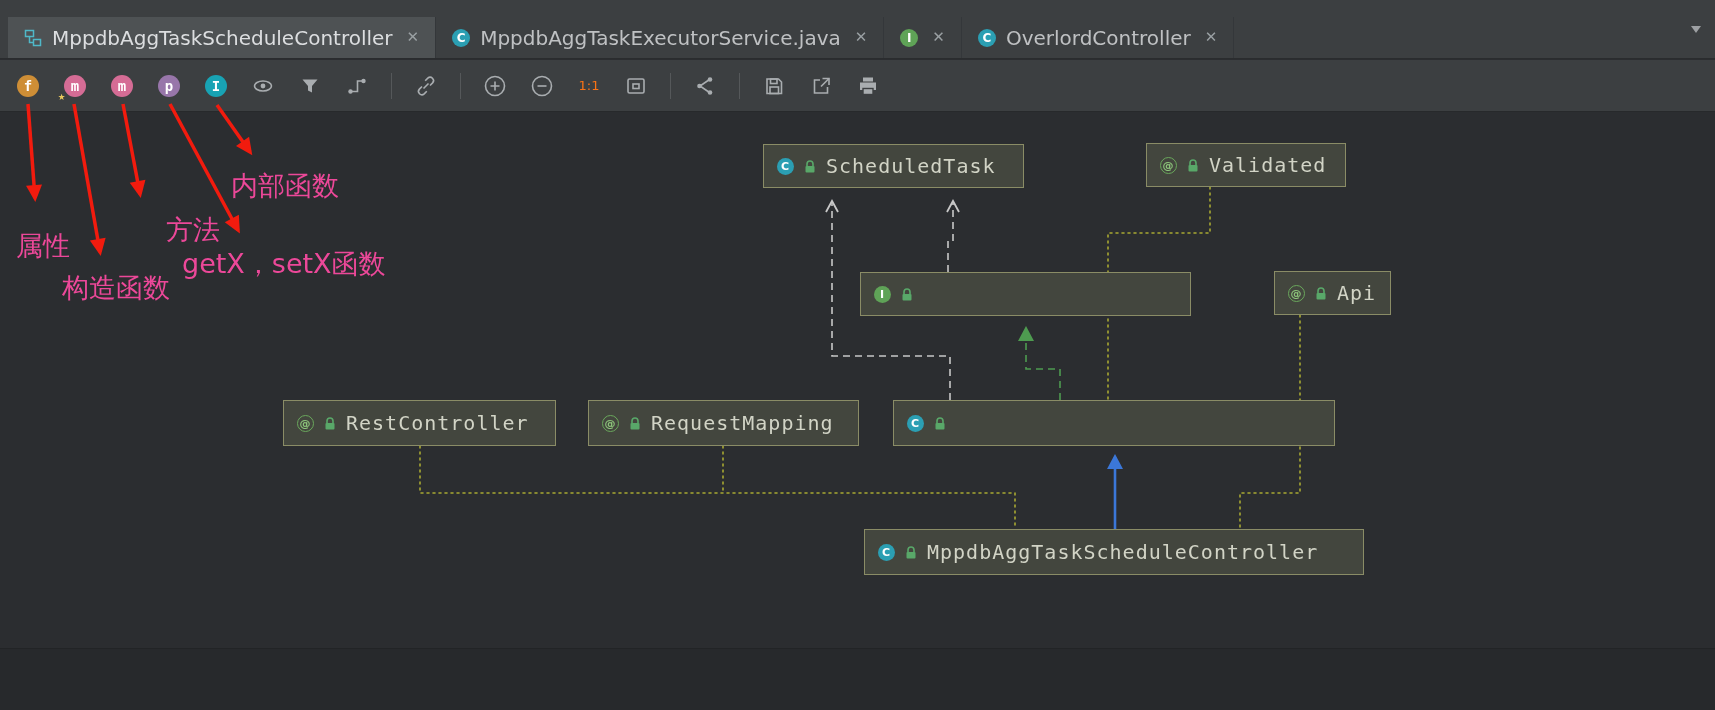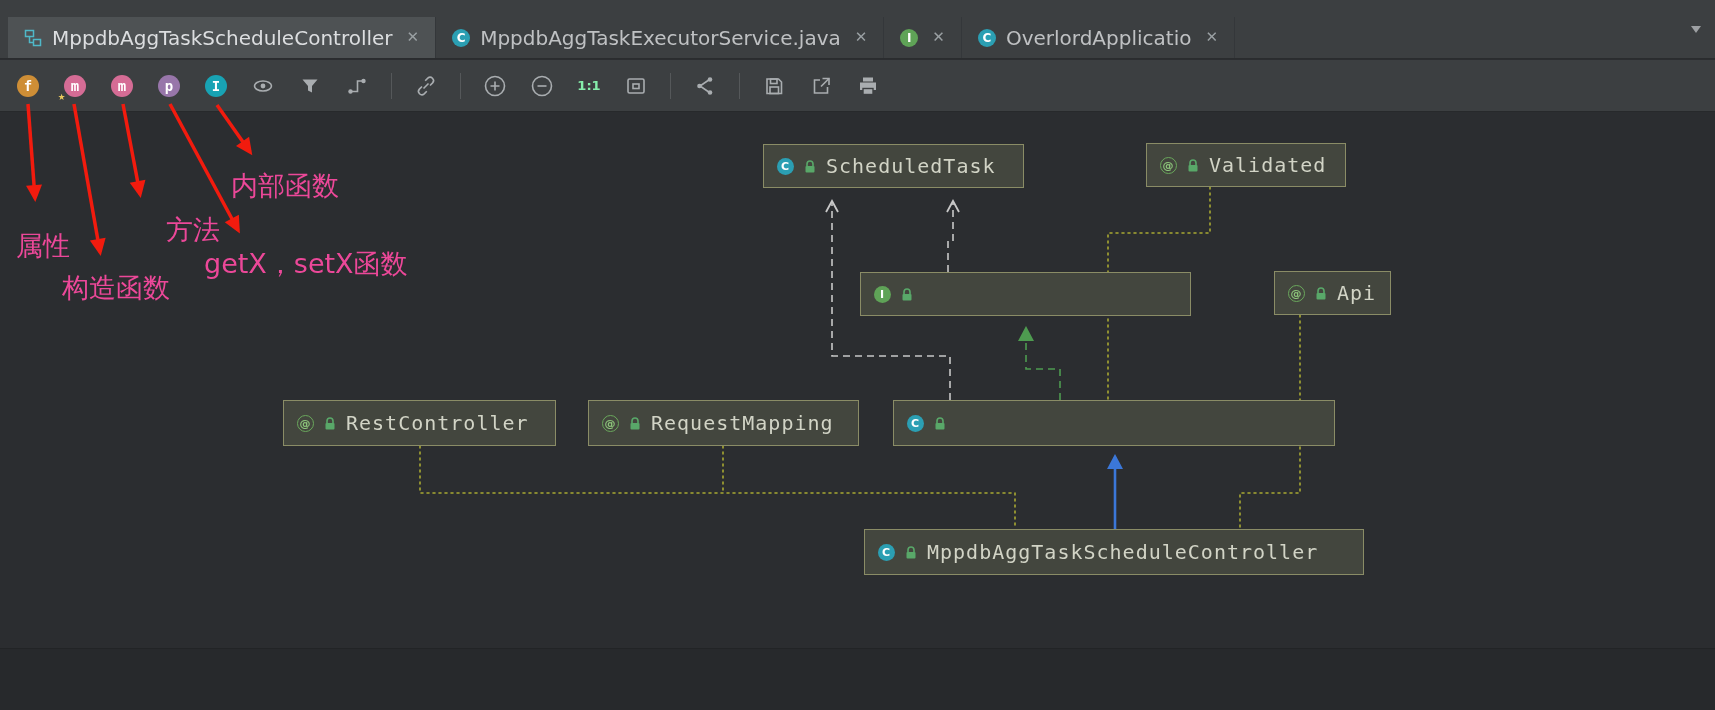--- a/index.html
+++ b/index.html
@@ -48,21 +48,21 @@
     color:#FFF;font-size:14px;font-weight:bold;
     font-family:"DejaVu Sans Mono",monospace;
   }
   .circ.cf{background:#CE8E36;}
   .circ.cm{background:#D56C95;}
   .circ.cp{background:#9876AA;}
   .circ.ci{background:#18A3B4;}
   .star{position:absolute;left:-6px;bottom:-6px;color:#E8C95C;font-size:12px;}
   .sep{width:1px;height:26px;background:#55585A;margin:0 4px;flex:0 0 auto;}
   .lineicon{stroke:#A9ADB0;fill:none;stroke-width:1.6;}
-  .one2one{color:#86efac;font-size:13px;font-weight:bold;font-family:"DejaVu Sans",sans-serif;}
+  .one2one{color:#f97316;font-size:13px;font-weight:normal;font-family:"DejaVu Sans",sans-serif;}
   
   .diagram{position:absolute;left:0;top:113px;width:1715px;height:535px;background:#2B2D30;}
   .edges{position:absolute;left:0;top:0;}
   .node{
     position:absolute;box-sizing:border-box;height:44px;
     background:#43463E;border:1px solid #8A8C66;
     display:flex;align-items:center;gap:9px;padding:0 13px;
     font-family:"DejaVu Sans Mono","Liberation Mono",monospace;
     font-size:20px;letter-spacing:1px;color:#D2D4C6;white-space:nowrap;
   }
@@ -107,21 +107,21 @@
     <span class="close">✕</span>
   </div>
 
   <div class="tab">
     <span class="badge itf">I</span>
     <span class="close">✕</span>
   </div>
 
   <div class="tab">
     <span class="badge cls">C</span>
-    <span>OverlordApplicatio</span>
+    <span>OverlordController</span>
     <span class="close">✕</span>
   </div>
 
   <div class="tab-overflow"></div>
 </div>
 
 <div class="toolbar">
 
   <div class="tbtn">
     <span class="circ cf">f</span>
@@ -373,13 +373,13 @@
   <path d="M 74,104 L 100,252" stroke="#F21B0E" stroke-width="3.5" fill="none" marker-end="url(#mRed)"></path>
   <path d="M 123,104 L 140,194" stroke="#F21B0E" stroke-width="3.5" fill="none" marker-end="url(#mRed)"></path>
   <path d="M 170,104 L 238,230" stroke="#F21B0E" stroke-width="3.5" fill="none" marker-end="url(#mRed)"></path>
   <path d="M 217,105 L 250,152" stroke="#F21B0E" stroke-width="3.5" fill="none" marker-end="url(#mRed)"></path>
 </svg>
 
 <div class="anno" style="left:16px;top:216px;margin-top:12px;">属性</div>
 <div class="anno" style="left:62px;top:270px;">构造函数</div>
 <div class="anno" style="left:119px;top:212px;margin-left:47px;">方法</div>
 <div class="anno" style="left:231px;top:168px;">内部函数</div>
-<div class="anno" style="left:204px;top:246px;">getX，setX函数</div>
+<div class="anno" style="left:182px;top:246px;">getX，setX函数</div>
 
 </body></html>

